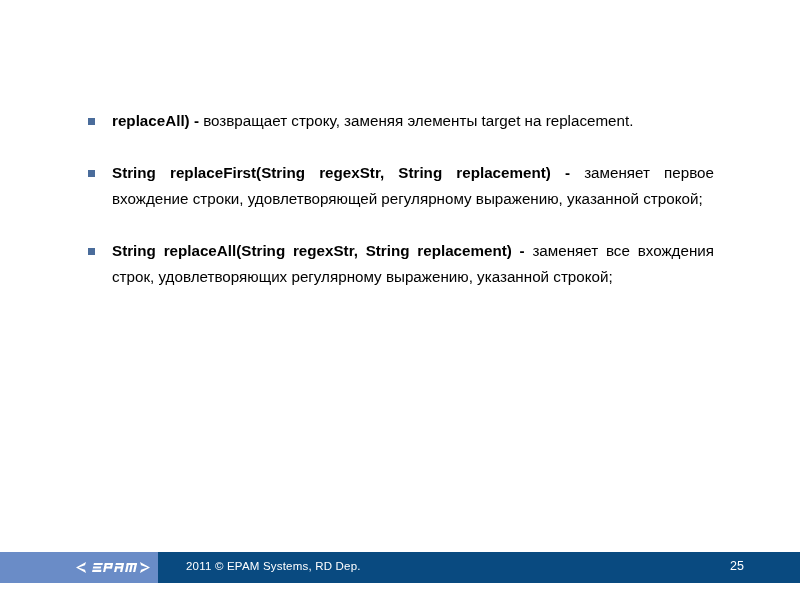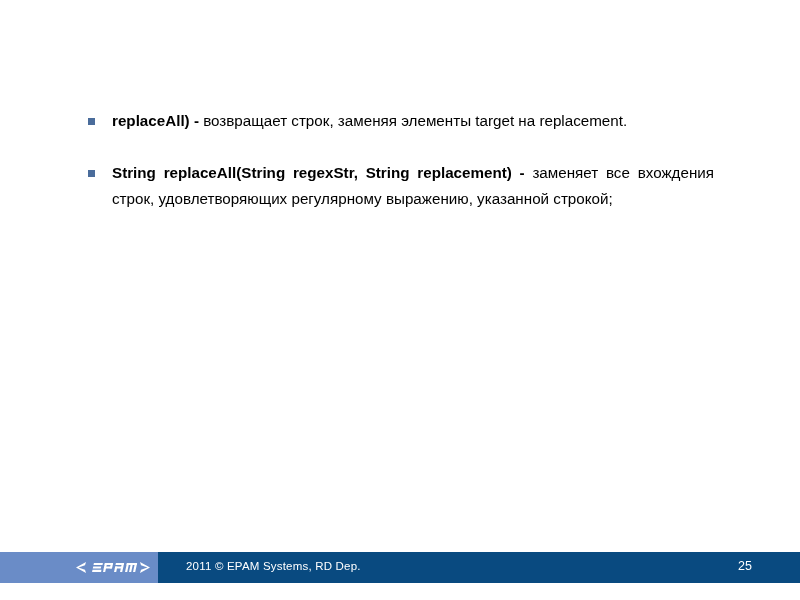--- a/index.html
+++ b/index.html
@@ -125,39 +125,43 @@
     font-size: 11.5px;
     color: #ffffff;
     white-space: nowrap;
     letter-spacing: 0.2px;
   }
   .footer-pagenum {
     position: absolute;
     left: 730px;
     top: 7px;
     width: 30px;
-    text-align: center;
+    text-align: left;
     font-size: 12.5px;
     color: #ffffff;
   }
 </style>
 </head>
 <body>
 
 <div class="slide">
 
 
   <div class="body-area">
 
     <div class="bullet bullet-1">
       <span class="bullet-marker"></span>
-      <p><span class="sig">replaceAll) - </span><span class="desc">возвращает строк, заменяя элементы target на replacement.</span></p>
-    </div>
-
-
+      <p><span class="sig">replaceAll) - </span><span class="desc">возвращает строку, заменяя элементы target на replacement.</span></p>
+    </div>
+
+
+    <div class="bullet">
+      <span class="bullet-marker"></span>
+      <p><span class="sig">String replaceFirst(String regexStr, String replacement) - </span><span class="desc">заменяет первое вхождение строки, удовлетворяющей регулярному выражению, указанной строкой;</span></p>
+    </div>
 
     <div class="bullet">
       <span class="bullet-marker"></span>
       <p><span class="sig">String replaceAll(String regexStr, String replacement) - </span><span class="desc">заменяет все вхождения строк, удовлетворяющих регулярному выражению, указанной строкой;</span></p>
     </div>
 
   </div>
 
   <div class="footer">
     <div class="footer-left-band"></div>

